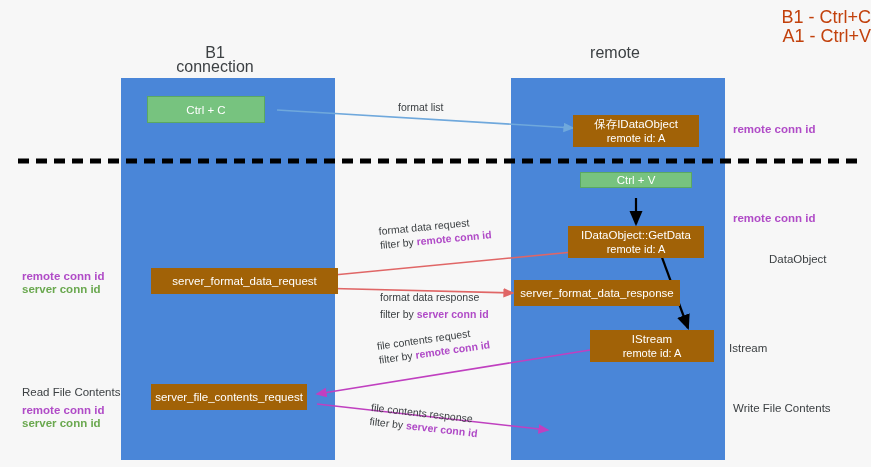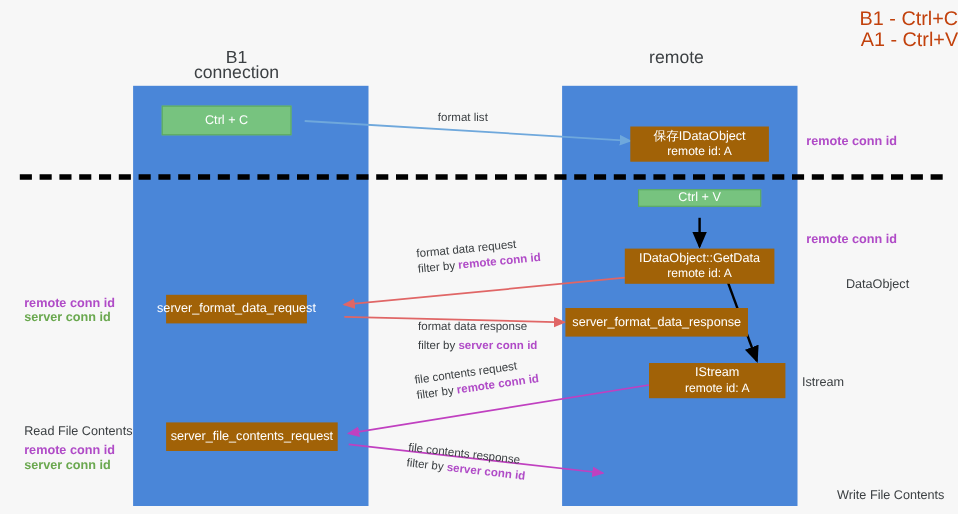--- a/index.html
+++ b/index.html
@@ -120,21 +120,21 @@
   <div class="abs box orange" style="left:568px;top:226px;width:136px;height:32px;">
     <span>IDataObject::GetData</span>
     <span class="l2">remote id: A</span>
   </div>
 
   <div class="abs box orange" style="left:590px;top:330px;width:124px;height:32px;">
     <span>IStream</span>
     <span class="l2">remote id: A</span>
   </div>
 
-  <div class="abs box orange" style="left:151px;top:268px;width:128px;height:26px;">
+  <div class="abs box orange" style="left:151px;top:268px;width:187px;height:26px;">
     <span>server_format_data_request</span>
   </div>
 
   <div class="abs box orange" style="left:514px;top:280px;width:166px;height:26px;">
     <span>server_format_data_response</span>
   </div>
 
   <div class="abs box orange" style="left:151px;top:384px;width:156px;height:26px;">
     <span>server_file_contents_request</span>
   </div>
@@ -165,21 +165,21 @@
   </div>
 
   <div class="abs lbl purple" style="left:733px;top:122px;">remote conn id</div>
 
   <div class="abs lbl purple" style="left:733px;top:211px;">remote conn id</div>
 
   <div class="abs lbl dark" style="left:769px;top:236px;margin-top:16px;">DataObject</div>
 
   <div class="abs lbl dark" style="left:729px;top:341px;">Istream</div>
 
-  <div class="abs lbl dark" style="left:733px;top:444px;margin-left:28px;">Write File Contents</div>
+  <div class="abs lbl dark" style="left:733px;top:401px;">Write File Contents</div>
 
   <div class="abs lbl purple" style="left:22px;top:269px;">remote conn id</div>
   <div class="abs lbl green-t" style="left:22px;top:282px;">server conn id</div>
 
   <div class="abs lbl dark" style="left:22px;top:385px;">Read File Contents</div>
   <div class="abs lbl purple" style="left:22px;top:403px;">remote conn id</div>
   <div class="abs lbl green-t" style="left:22px;top:416px;">server conn id</div>
 
 </div>
 

